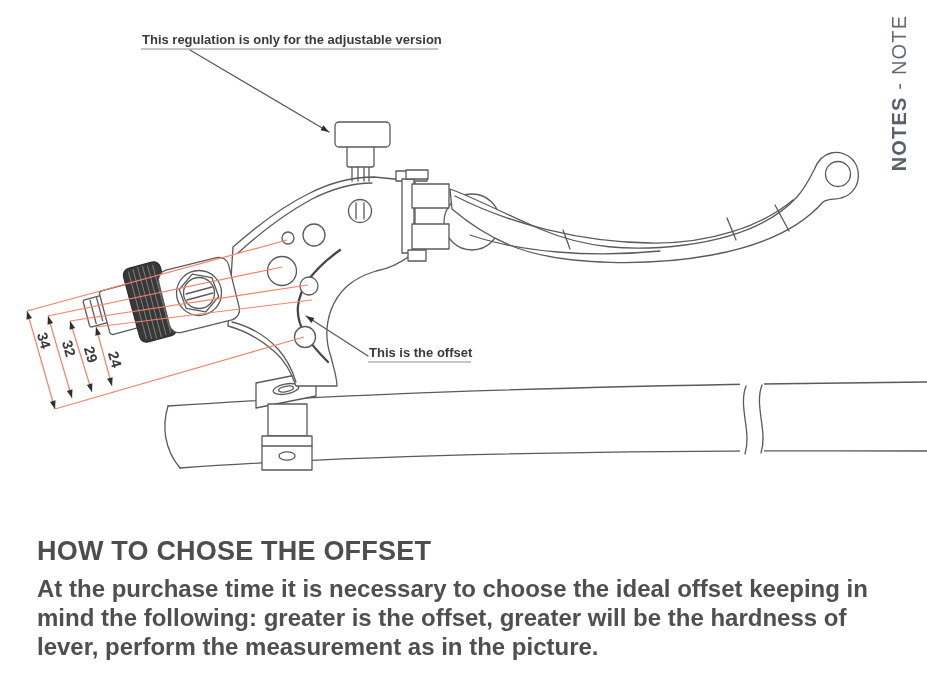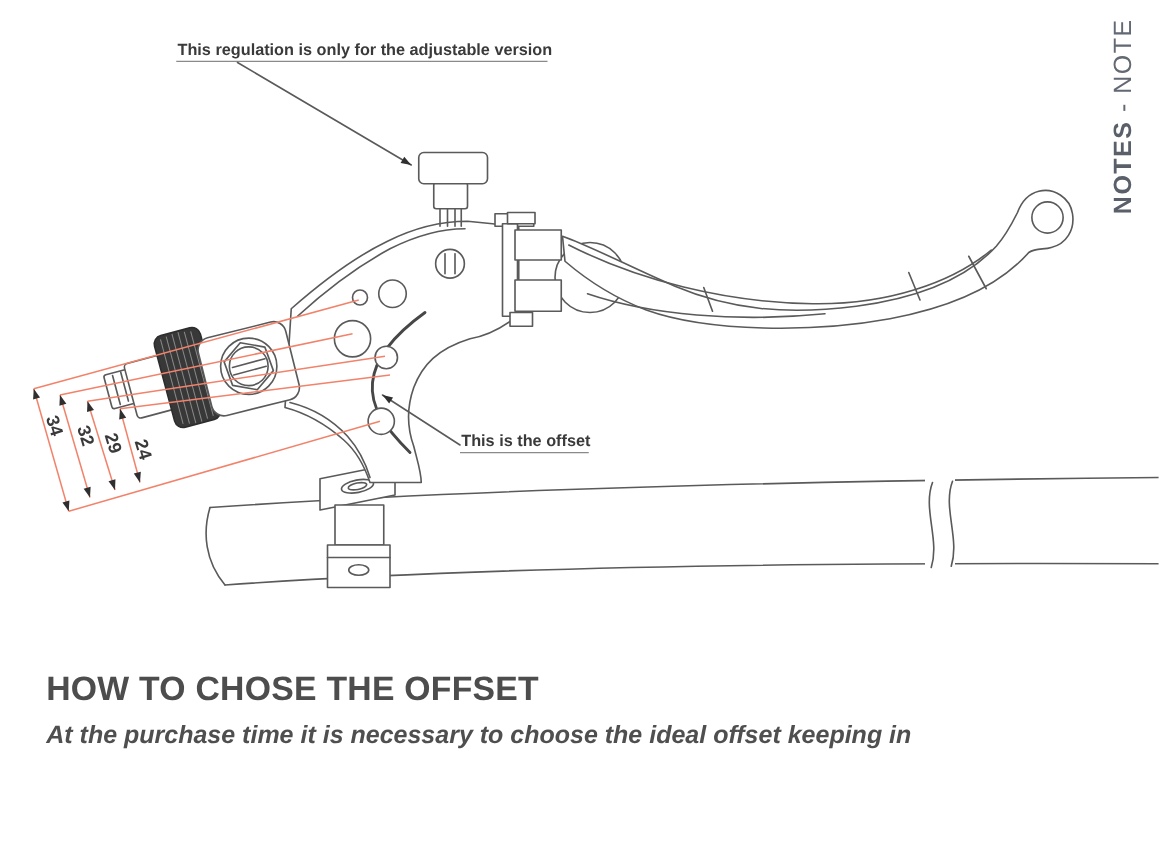--- a/index.html
+++ b/index.html
@@ -11,21 +11,21 @@
   .thick{stroke:#474747;stroke-width:2.3;}
   .red{stroke:#f2826a;fill:none;stroke-width:1.2;}
   .dimtxt{font-family:"Liberation Sans",sans-serif;font-size:14.5px;font-weight:600;fill:#3a3a3a;}
   .anntxt{font-family:"Liberation Sans",sans-serif;font-size:13px;font-weight:600;fill:#3a3a3a;}
   .side-label{position:absolute;left:899px;top:93px;transform:translate(-50%,-50%) rotate(-90deg);
       white-space:nowrap;font-size:20px;letter-spacing:1.2px;color:#5a6069;}
   .side-label .b{font-weight:700;}
   .side-label .r{font-weight:400;color:#636973;}
   .textblock{position:absolute;left:37px;top:536px;width:875px;color:#4f4f4f;}
   .textblock h2{margin:0 0 7px 0;font-size:27px;font-weight:700;color:#4d4d4d;letter-spacing:.2px;}
-  .bodyline{font-size:20px;font-weight:700;line-height:29px;white-space:nowrap;font-style:italic;}
+  .bodyline{font-size:24px;font-weight:700;line-height:29px;white-space:nowrap;}
 </style>
 </head>
 <body>
 
 <div class="page">
 
   <svg class="diagram-svg" width="927" height="525" viewBox="0 0 927 525">
     <defs>
       <marker id="aEnd" markerWidth="10" markerHeight="8" refX="9" refY="0" orient="auto" markerUnits="userSpaceOnUse" viewBox="-1 -4 11 8">
         <path d="M9,0 L0,-3.2 L0,3.2 Z" fill="#2f2f2f"></path>
@@ -156,15 +156,17 @@
     </g>
   </svg>
 
   <div class="side-label">
     <span class="b">NOTES</span><span class="r"> - NOTE</span>
   </div>
 
   <div class="textblock">
     <h2>HOW TO CHOSE THE OFFSET</h2>
     <div class="bodyline">At the purchase time it is necessary to choose the ideal offset keeping in</div>
+    <div class="bodyline">mind the following: greater is the offset, greater will be the hardness of</div>
+    <div class="bodyline">lever, perform the measurement as in the picture.</div>
   </div>
 
 </div>
 
 </body></html>

